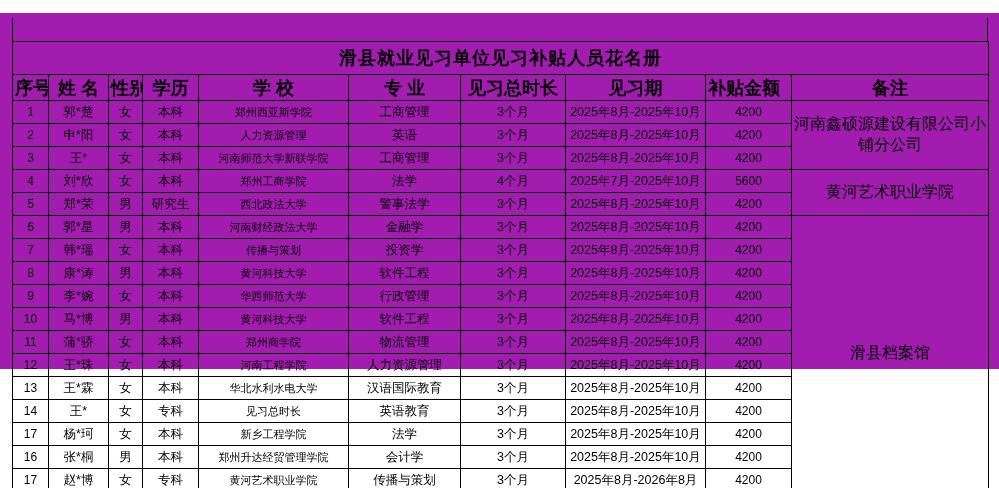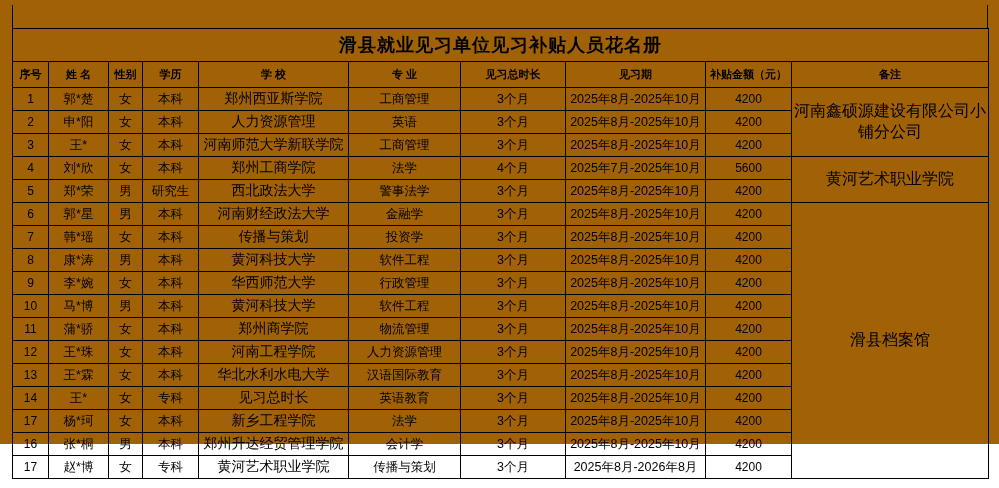--- a/index.html
+++ b/index.html
@@ -10,22 +10,23 @@
   body {
     width: 999px;
     height: 488px;
     font-family: "Liberation Sans", sans-serif;
     color: #000000;
     overflow: hidden;
   }
   .sheet {
     position: relative;
     width: 999px;
-    height: 444px;
-    background: #a16207;
+    height: 356px;
+    background: #a21caf;
+    margin-top: 13px;
   }
   
   .stub {
     position: absolute;
     top: 5px;
     width: 1px;
     height: 24px;
     background: #000000;
   }
   .stub-left  { left: 12px; }
@@ -49,29 +50,29 @@
     font-weight: normal;
   }
   .title-cell {
     height: 32px;
     font-size: 18px;
     font-weight: bold !important;
     letter-spacing: 1px;
   }
   tr.header-row th {
     height: 25px;
-    font-size: 11px;
+    font-size: 18px;
     font-weight: bold;
   }
   .roster tbody td {
     height: 22px;
     font-size: 12.5px;
   }
   .roster tbody td.cell-school {
-    font-size: 14px;
+    font-size: 11px;
   }
   .roster tbody td.cell-no,
   .roster tbody td.cell-amount {
     font-size: 12px;
   }
   .roster tbody td.cell-remark {
     font-size: 16px;
     white-space: normal;
   }
 </style>

